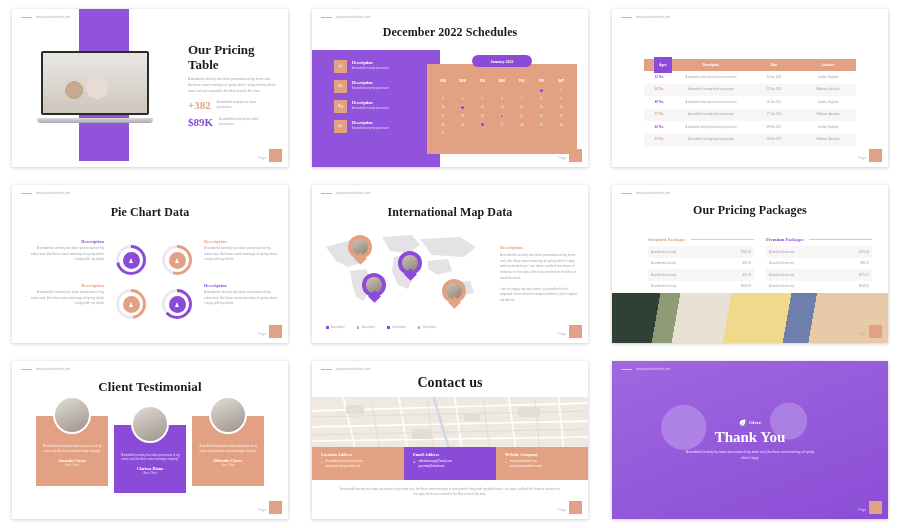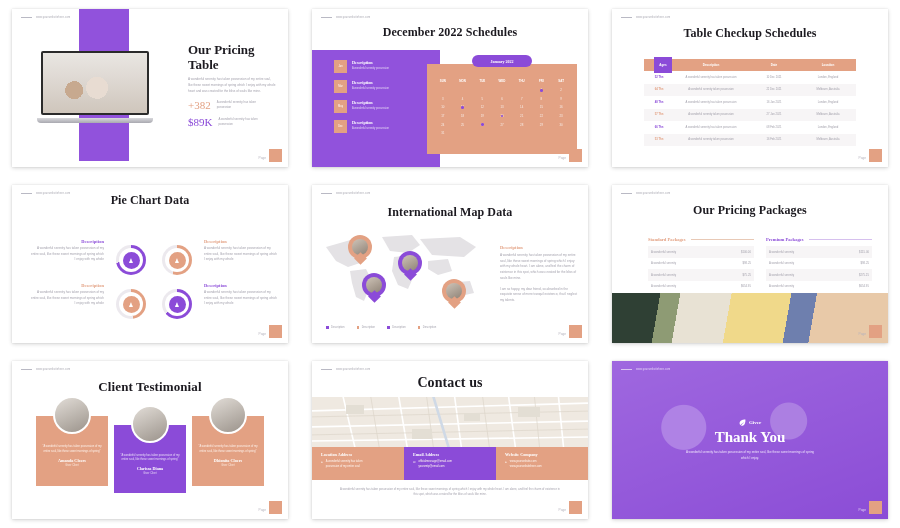--- a/index.html
+++ b/index.html
@@ -42,21 +42,21 @@
   .s1-laptop { position:absolute; left:25px; top:42px; width:116px; height:72px; }
   .s1-screen { position:absolute; left:4px; top:0; width:108px; height:64px; background:#2b2b2b; border-radius:2px; padding:2px;}
   .s1-photo { width:100%; height:100%; background:
       radial-gradient(circle at 30% 62%, #c7a98f 0 9px, transparent 9px),
       radial-gradient(circle at 52% 58%, #e8dcd2 0 11px, transparent 11px),
       linear-gradient(180deg,#e9e6e2 0%,#ded8d2 45%,#cfc6bc 100%);
   }
   .s1-base { position:absolute; left:0; bottom:0; width:116px; height:5px; background:linear-gradient(180deg,#d8d8dc,#a9a9b0); border-radius:0 0 4px 4px;}
   .s1-right { position:absolute; left:176px; top:34px; width:90px; }
   .s1-h { font-family:"Liberation Serif", serif; font-weight:700; font-size:13px; line-height:1.12; color:#1c1a20; }
-  .s1-stat { font-family:"Liberation Serif", serif; font-weight:400; font-size:11px; }
+  .s1-stat { font-family:"Liberation Serif", serif; font-weight:700; font-size:11px; }
   .s1-row { display:flex; align-items:center; gap:6px; margin-top:5px;}
   .s1-row .t { font-size:2.9px; line-height:1.8; color:#a4a2ad; width:46px;}
 
   
   .s2-panel { position:absolute; left:0; top:41px; width:128px; height:117px; background:#9152dc; }
   .s2-item { display:flex; gap:5px; align-items:flex-start; margin:0 0 7px 22px; }
   .s2-badge { width:13px; height:13px; background:#e3a183; color:#fff; font-size:2.6px; display:flex; align-items:center; justify-content:center; flex:0 0 auto;}
   .s2-it { font-weight:700; font-size:4.2px; color:#fff; font-family:"Liberation Serif", serif;}
   .s2-is { font-size:2.6px; color:#e2d2f3; margin-top:1.5px;}
   .s2-cal { position:absolute; left:115px; top:55px; width:150px; height:90px; background:#e3a183; }
@@ -267,21 +267,20 @@
       </div>
     </div>
   </div>
 
   <div class="cell">
     <div class="slide">
       <div class="topbar">
         <div class="dash"></div>
         <div class="url">www.yourwebsitehere.com</div>
       </div>
-      <div class="title" style="top:17px;font-size:12px">Table Checkup Schedules</div>
       <div class="s3-wrap">
         <div class="s3-head" style="position:relative">
           <div class="s3-acc">Ages</div>
           <div></div>
           <div>Description</div>
           <div>Date</div>
           <div>Location</div>
         </div>
         <div id="s3-rows">
             <div class="s3-row">
@@ -328,21 +327,21 @@
       </div>
     </div>
   </div>
 
   <div class="cell">
     <div class="slide">
       <div class="topbar">
         <div class="dash"></div>
         <div class="url">www.yourwebsitehere.com</div>
       </div>
-      <div class="title" style="top:8px;font-size:12px">Pie Chart Data</div>
+      <div class="title" style="top:20px;font-size:12px">Pie Chart Data</div>
       <div id="s4-host">
           <div class="s4-c" style="left: 104px; top: 60px;">
             <div class="s4-ring" style="background: conic-gradient(rgb(139, 75, 216) 0deg, rgb(139, 75, 216) 72%, rgb(236, 233, 238) 72%, rgb(236, 233, 238) 100%);">
               <div style="width: 24px; height: 24px; border-radius: 50%; background: rgb(255, 255, 255); display: flex; align-items: center; justify-content: center;">
                 <div class="s4-in" style="background: rgb(139, 75, 216);">♟</div>
               </div>
             </div>
           </div>
           <div class="s4-txt" style="left: 18px; top: 54px; text-align: right;">
             <div class="desc-h" style="color: rgb(139, 75, 216);">Description</div>

